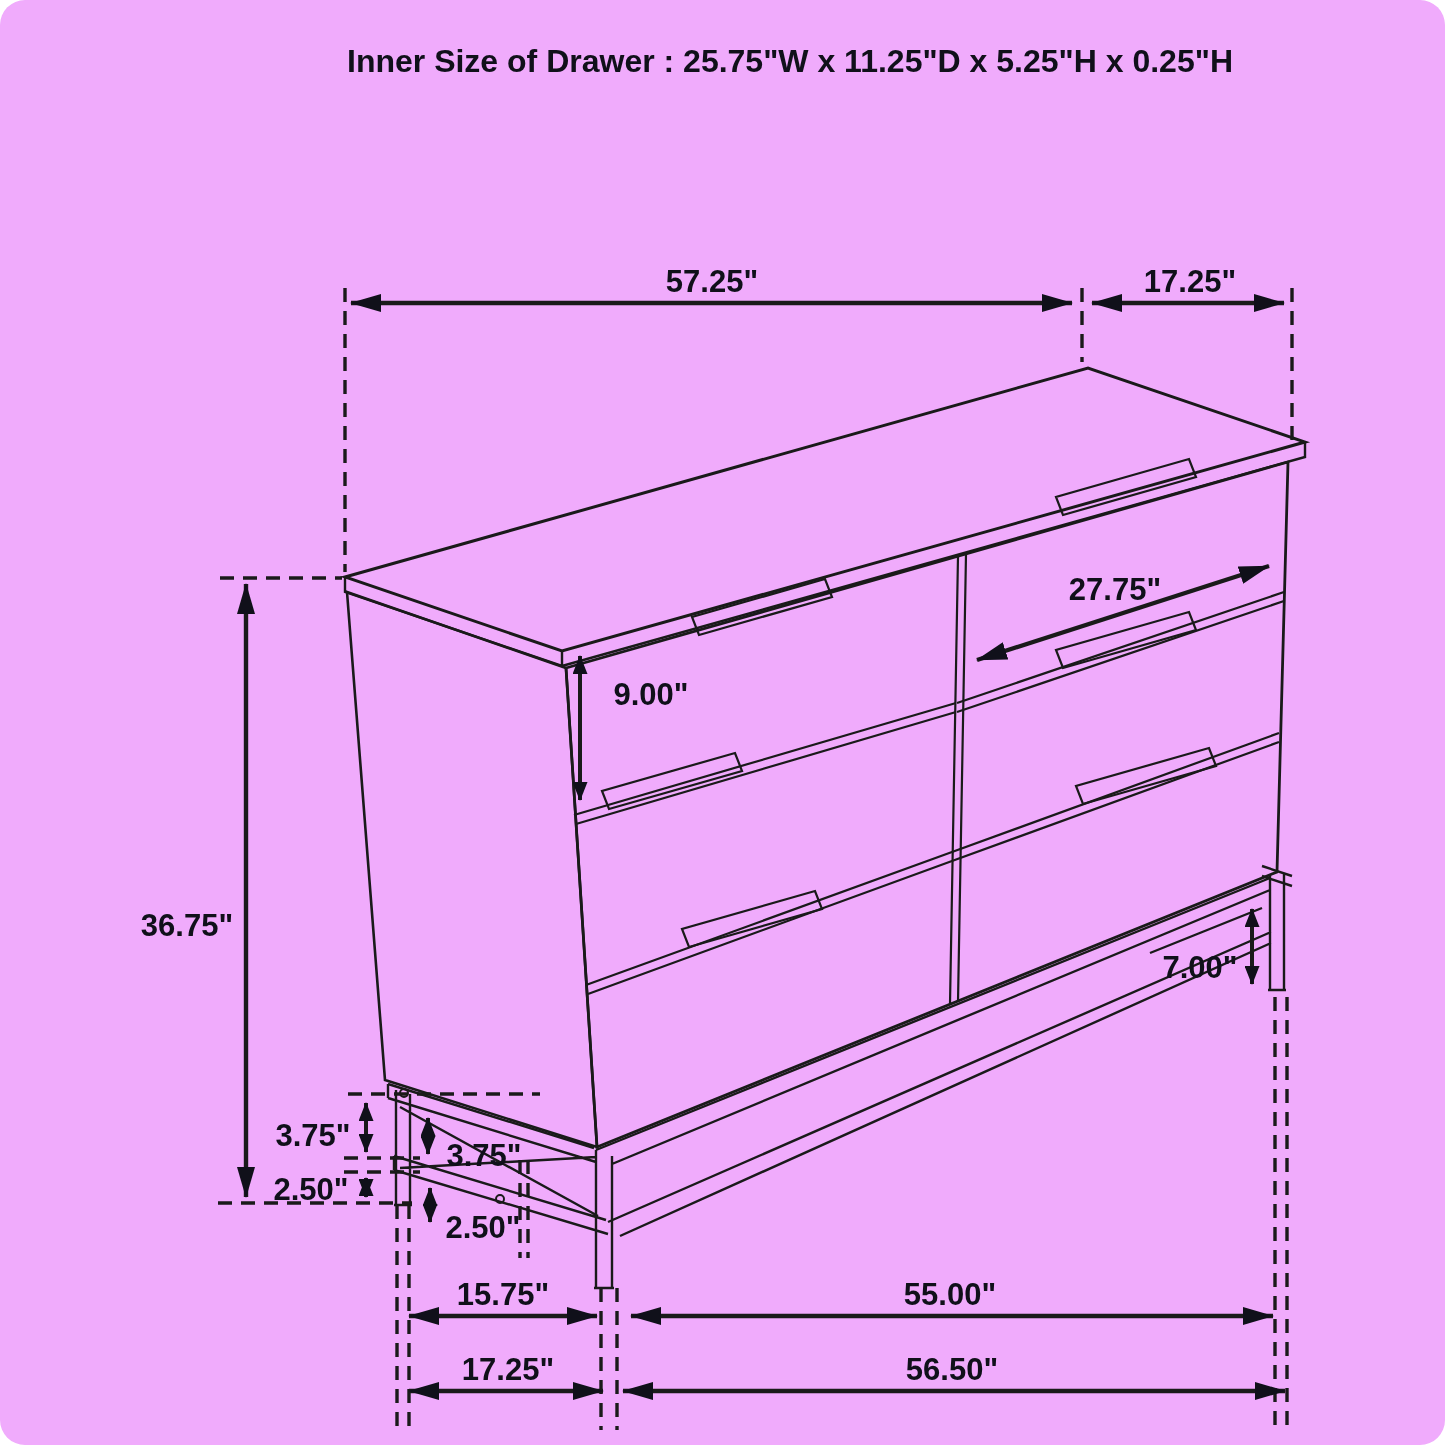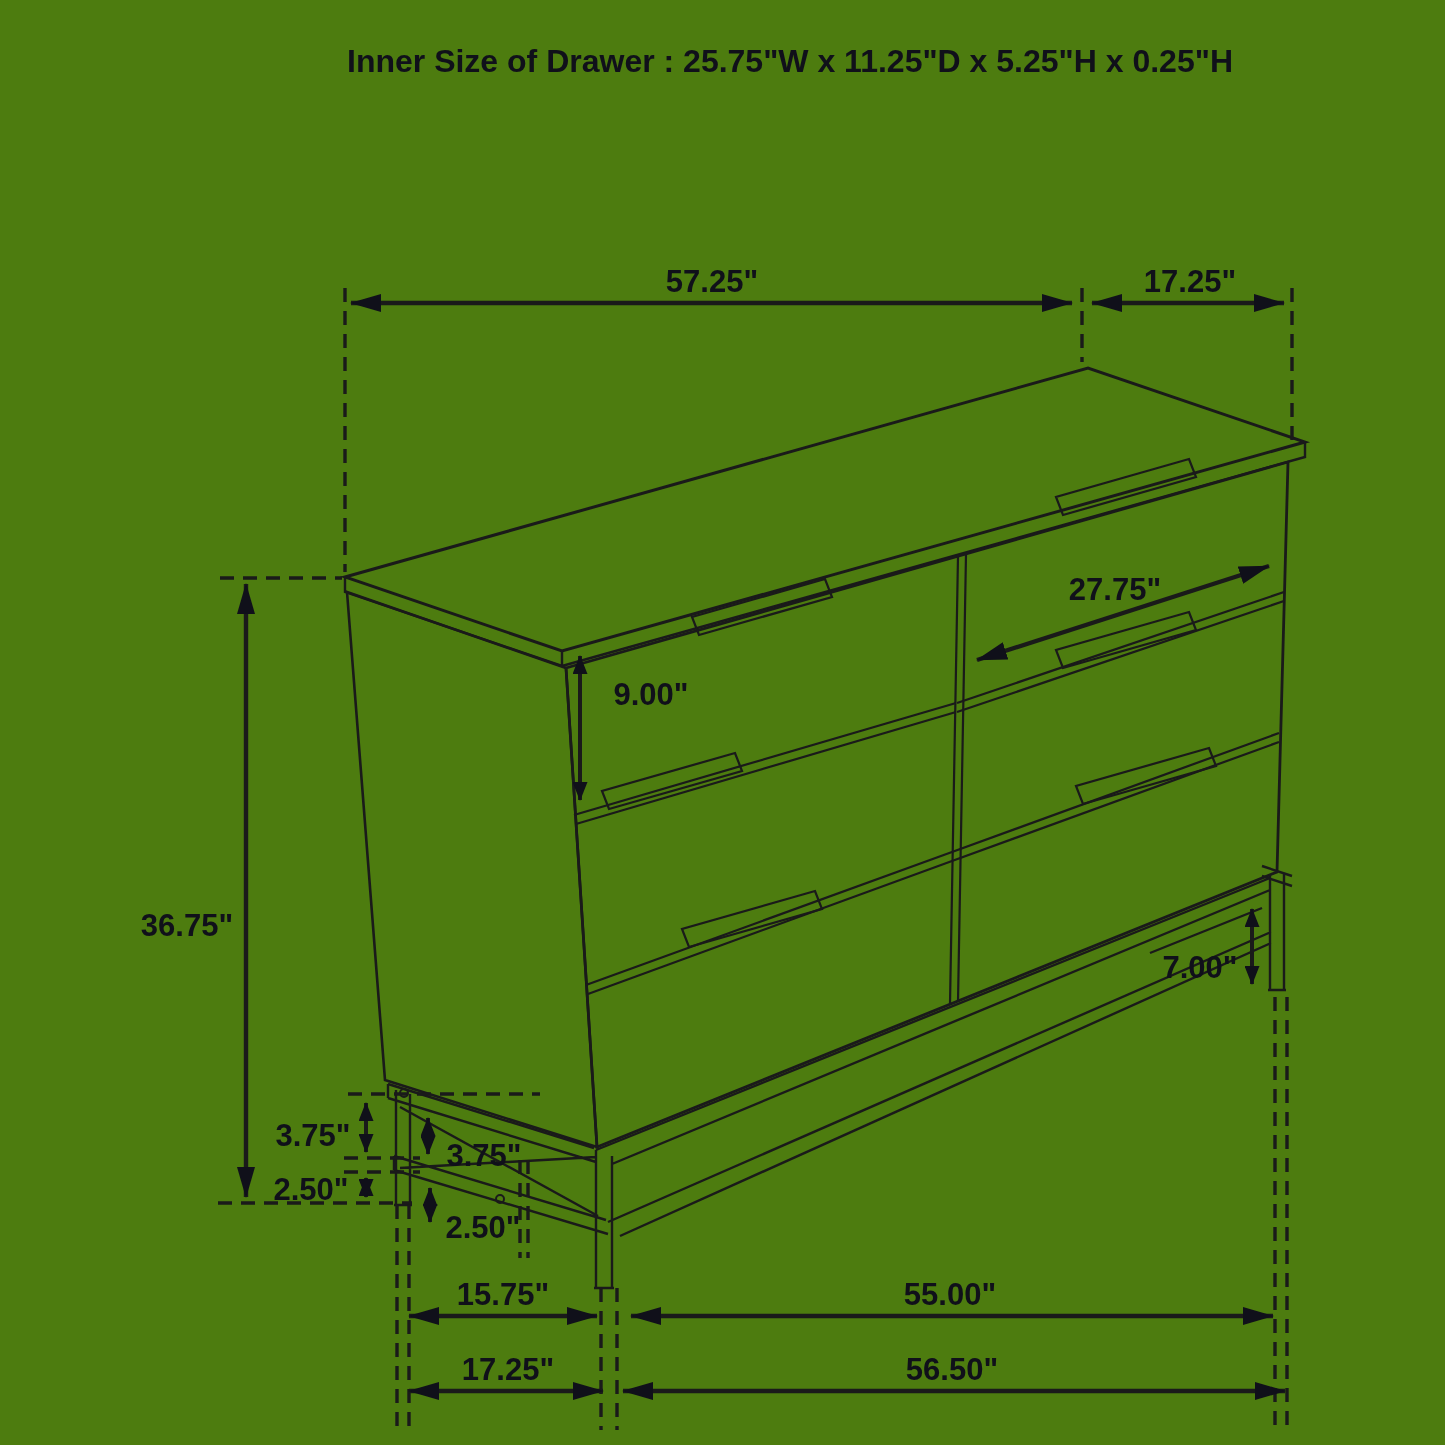--- a/index.html
+++ b/index.html
@@ -1,16 +1,16 @@
 <!DOCTYPE html>
 <html><head>
 <meta charset="utf-8">
 <style>
   html,body{margin:0;padding:0;background:#ffffff;}
-  .stage{position:relative;width:1445px;height:1445px;background:#4d7c0f;overflow:hidden;}
+  .stage{position:relative;width:1445px;height:1445px;background:#f0abfc;overflow:hidden;border-radius:25px;}
   svg{position:absolute;left:0;top:0;}
   text{font-family:"Liberation Sans","DejaVu Sans",sans-serif;font-weight:bold;fill:#10101a;}
   .dim{font-size:31px;}
   .ttl{font-size:32px;}
   .ln{stroke:#1a1a1a;fill:none;}
 </style>
 </head>
 <body>
 
 <div class="stage">

